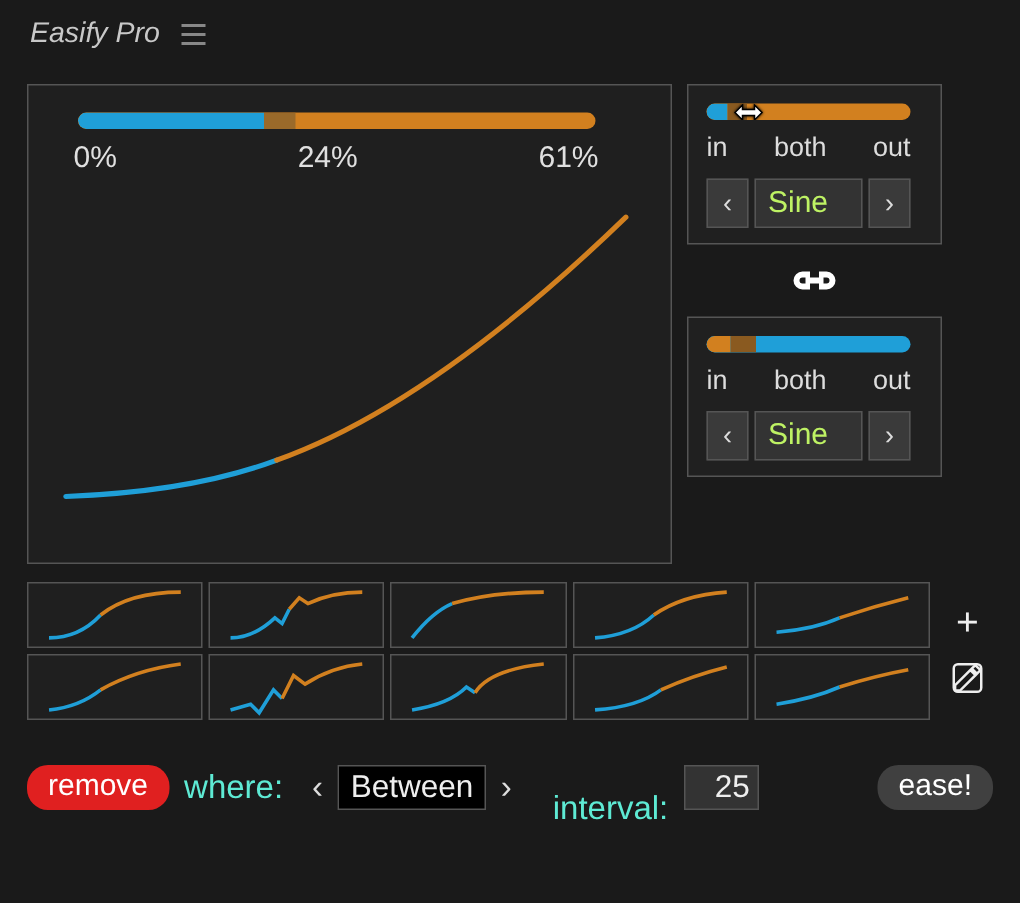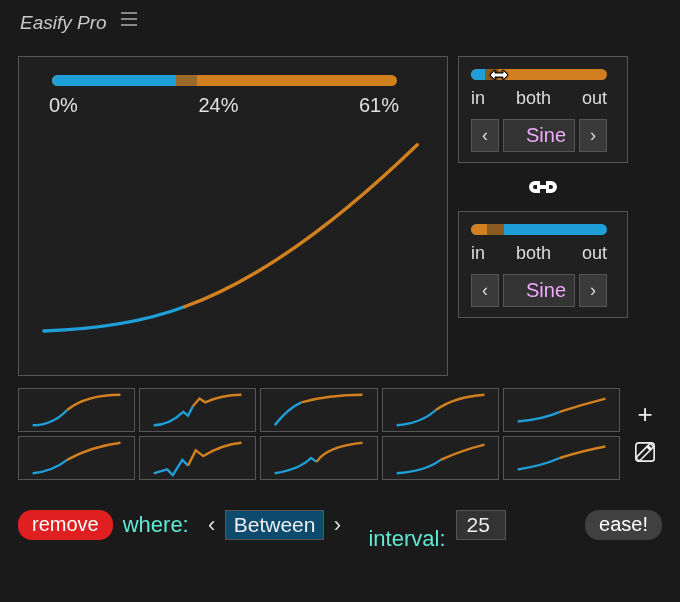--- a/index.html
+++ b/index.html
@@ -6,21 +6,21 @@
   body {
     width: 680px;
     height: 602px;
     background: #1a1a1a;
     font-family: Arial, sans-serif;
     color: #d0d0d0;
     overflow: hidden;
   }
   .header {
     display: flex;
-    align-items: flex-start;
+    align-items: center;
     padding: 12px 20px 8px 20px;
     gap: 14px;
   }
   .header-title {
     font-size: 19px;
     font-style: italic;
     color: #c8c8c8;
   }
   .hamburger {
     display: flex;
@@ -129,22 +129,21 @@
     display:flex;align-items:center;justify-content:center;
     cursor:pointer;
     font-size:18px;color:#ddd;
   }
   .curve-name {
     flex:1;
     background:#333;
     border:1px solid #555;
     padding:4px 8px;
     font-size:20px;
-    color:#f0abfc;
-    text-align:right;
+    color:#bef264;
   }
   .link-row {
     display:flex;justify-content:center;padding:4px 0;
   }
   .link-row svg{color:#fff;}
   .presets-row {
     display:flex;
     align-items:center;
     gap:8px;
     padding: 12px 18px 0 18px;
@@ -181,25 +180,25 @@
     color:#fff;
     cursor:pointer;
     border:none;
   }
   .pill.red { background:#e02020;}
   .pill.purple{ background:#404040;}
   .where-label{color:#5eead4;}
   .where-sel{display:flex;align-items:stretch;gap:0;}
   .where-sel .arrow-btn{width:26px;background:transparent;border:none;font-size:22px;}
   .where-val{
-    background:#0c4a6e;border:1px solid #555;padding:2px 8px;font-size:21px;color:#eee;
+    background:#000000;border:1px solid #555;padding:2px 8px;font-size:21px;color:#eee;
   }
   .interval-label{margin-left:8px;margin-top:28px;}
   .interval-val{
-    background:#333;border:1px solid #555;padding:2px 10px;font-size:21px;color:#eee;width:50px;display:inline-block;
+    background:#333;border:1px solid #555;padding:2px 20px;font-size:21px;color:#eee;width:50px;display:inline-block;
   }
 </style>
 </head>
 <body>
 
 <div class="header">
   <div class="header-title">Easify Pro</div>
   <div class="hamburger">
     <span></span>
       <span></span>

